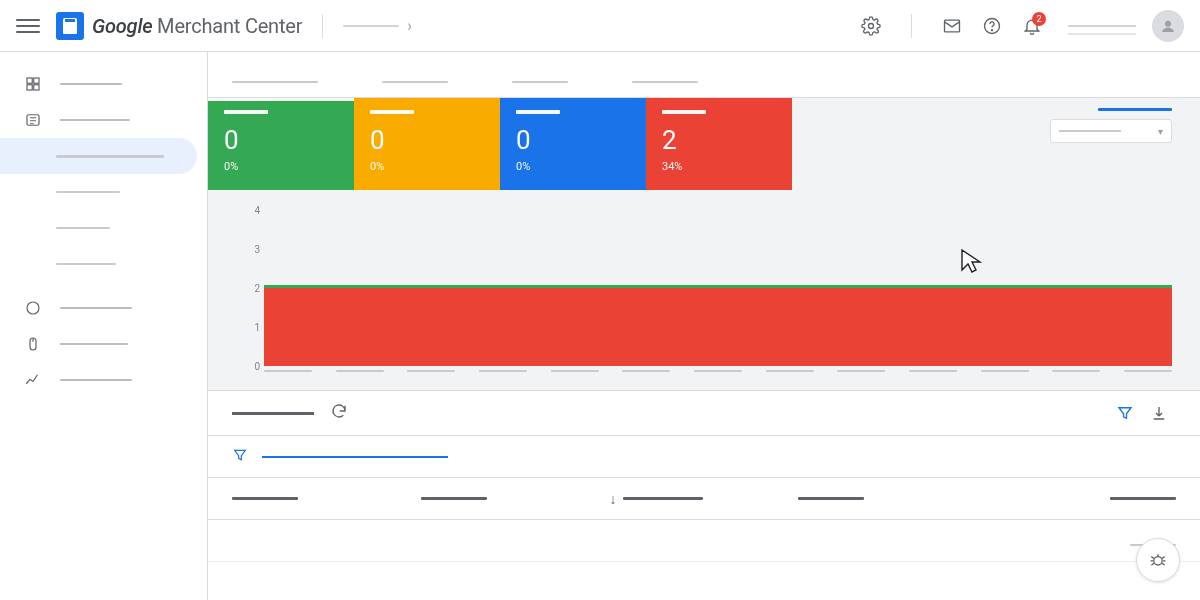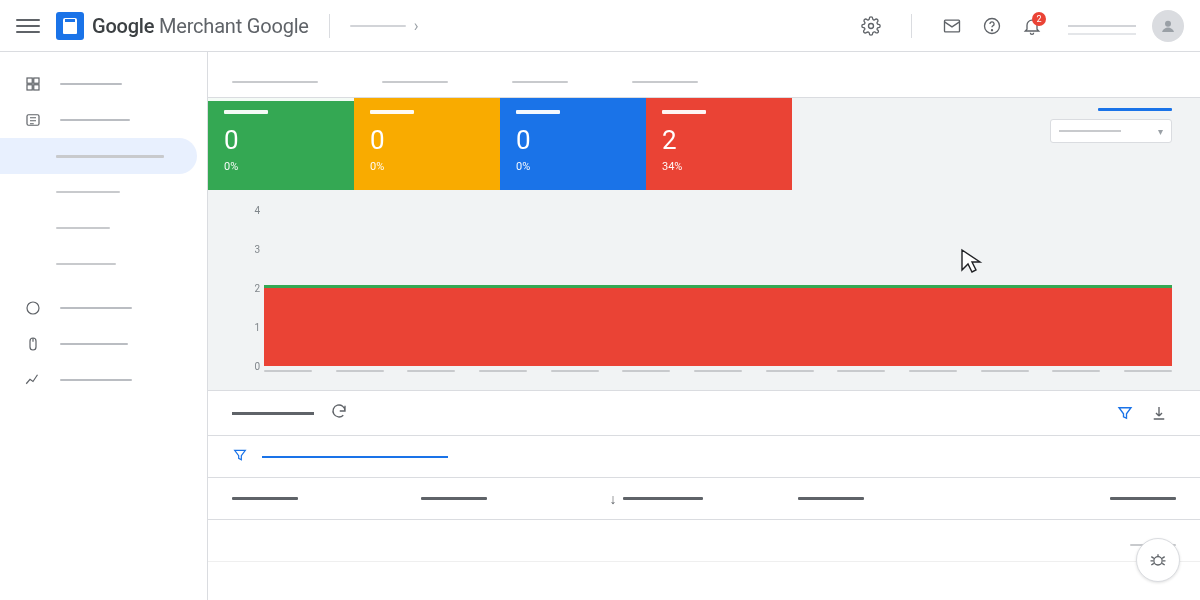--- a/index.html
+++ b/index.html
@@ -18,21 +18,21 @@
     border-bottom:1px solid #dadce0;
     background:#fff;
     position:relative; z-index:10;
   }
   .hamburger { width:24px; height:24px; display:flex; flex-direction:column; justify-content:center; gap:4px; margin-right:16px; cursor:pointer;}
   .hamburger span{height:2px; background:#5f6368; border-radius:1px;}
   .logo-badge{width:28px;height:28px;background:#1a73e8;border-radius:3px;display:flex;align-items:center;justify-content:center;margin-right:8px; position:relative;}
   .logo-badge::before{content:"";position:absolute;width:14px;height:16px;background:#fff;border-radius:2px 2px 1px 1px;}
   .logo-badge::after{content:"";position:absolute;width:10px;height:3px;background:#1a73e8;top:7px;}
   .logo-text{font-size:20px;color:#5f6368;letter-spacing:-0.2px;}
-  .logo-text b{font-weight:500;color:#3c4043;}
+  .logo-text b{font-weight:500;color:#3c4043;font-style:italic;}
   .header-divider{width:1px;height:24px;background:#dadce0;margin:0 20px;}
   .crumb-ph{width:56px;height:2px;background:#d2d4d8;border-radius:1px;}
   .crumb-caret{margin-left:8px;color:#9aa0a6;}
   .header-spacer{flex:1;}
   .hicon{width:40px;height:40px;display:flex;align-items:center;justify-content:center;color:#5f6368;cursor:pointer;border-radius:50%;}
   .hicon svg{width:20px;height:20px;stroke:#5f6368;fill:none;stroke-width:1.6;}
   .notif{position:relative;}
   .notif-badge{position:absolute;top:6px;right:6px;min-width:14px;height:14px;border-radius:7px;background:#ea4335;color:#fff;font-size:9px;line-height:14px;text-align:center;padding:0 3px;}
   .acct-ph{width:68px;height:2px;background:#d2d4d8;margin:0 16px;position:relative;}
   .acct-ph::after{content:"";position:absolute;width:68px;height:2px;background:#e4e6e9;top:8px;left:0;}
@@ -108,21 +108,21 @@
 <body>
 
 <div class="header">
   <div class="hamburger">
     <span></span>
       <span></span>
       <span></span>
   </div>
   <div class="logo-badge"></div>
   <div class="logo-text">
-    <b>Google</b><span> Merchant Google</span>
+    <b>Google</b><span> Merchant Center</span>
   </div>
   <div class="header-divider"></div>
   <div class="crumb-ph"></div>
   <span class="crumb-caret">›</span>
   <div class="header-spacer"></div>
   <div class="hicon">
     <svg viewBox="0 0 24 24">
         <circle cx="12" cy="12" r="3"></circle>
         <path d="M19.4 15a1.7 1.7 0 0 0 .34 1.87l.6.06a2 2 0 1 1-2.83 2.83l-.06-.06A1.7 1.7 0 0 0 15 19.4a1.7 1.7 0 0 0-1 1.55V21a2 2 0 1 1-4 0v-.09A1.7 1.7 0 0 0 9 19.4a1.7 1.7 0 0 0-1.87.34l-.6.06a2 2 0 1 1-2.83-2.83l.06-.06A1.7 1.7 0 0 0 4.6 15a1.7 1.7 0 0 0-1.55-1H3a2 2 0 1 1 0-4h.09A1.7 1.7 0 0 0 4.6 9a1.7 1.7 0 0 0-.34-1.87l-.06-.06a2 2 0 1 1 2.83-2.83l.06.06A1.7 1.7 0 0 0 9 4.6a1.7 1.7 0 0 0 1-1.55V3a2 2 0 1 1 4 0v.09c0 .67.39 1.27 1 1.51a1.7 1.7 0 0 0 1.87-.34l.06-.06a2 2 0 1 1 2.83 2.83l-.06.06A1.7 1.7 0 0 0 19.4 9c.24.61.84 1 1.51 1H21a2 2 0 1 1 0 4h-.09a1.7 1.7 0 0 0-1.51 1z"></path>
       </svg>

